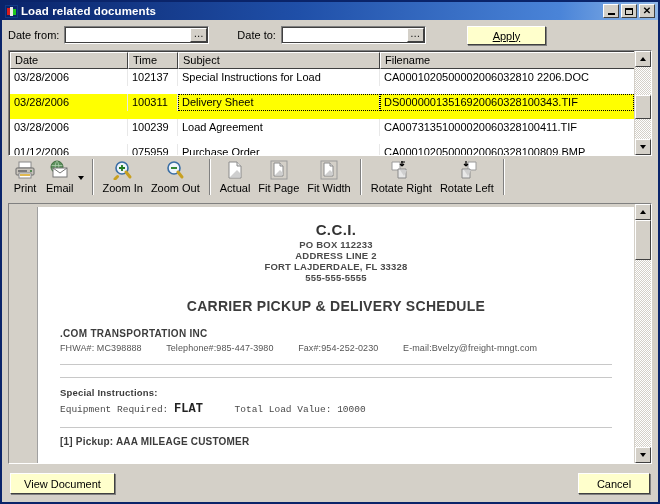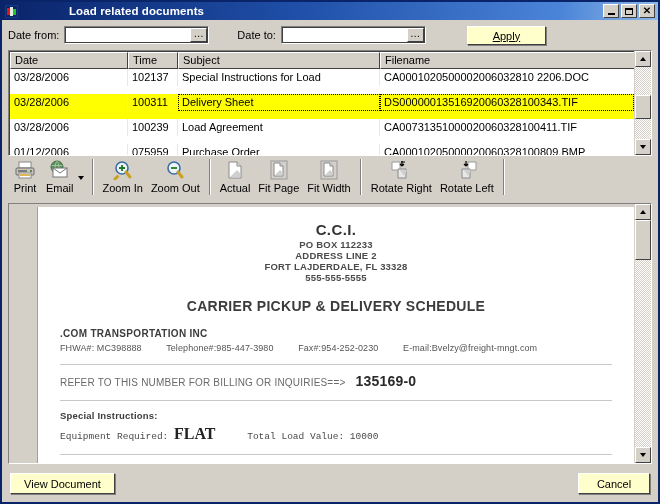--- a/index.html
+++ b/index.html
@@ -17,21 +17,20 @@
     position:relative;
     display:flex;flex-direction:column;
   }
   
   .titlebar{
     height:18px;flex:0 0 18px;
     background:linear-gradient(to right,#0a246a 0%,#1f4fa8 45%,#4a84d8 85%,#8fb7e8 100%);
     display:flex;align-items:center;
     padding:0 2px 0 2px;
     box-sizing:border-box;
-    gap:48px;
   }
   .title-icon{
     width:13px;height:13px;margin:0 3px 0 1px;flex:0 0 13px;
     background:#0a246a;position:relative;overflow:hidden;
     border:1px solid #123a86;box-sizing:border-box;
   }
   .title-icon i{position:absolute;display:block;}
   .ti1{left:1px;top:2px;width:3px;height:7px;background:#d81c1c;}
   .ti2{left:4px;top:1px;width:3px;height:9px;background:#e8e8e8;}
   .ti3{left:7px;top:3px;width:3px;height:6px;background:#1ec81e;}
@@ -202,21 +201,21 @@
   .doc .company{font-size:10px;font-weight:bold;color:#3c3c3c;margin-top:14px;letter-spacing:.3px;}
   .doc .contact{font-size:9px;color:#555;margin-top:4px;letter-spacing:.1px;}
   .doc .contact span{margin-right:22px;}
   .doc .contact span:last-child{margin-right:0;}
   .hr{border:0;border-top:1px solid #c8c8c8;margin:11px 0 0 0;height:1px;}
   .doc .refline{display:flex;align-items:baseline;margin-top:7px;}
   .doc .reftxt{font-size:10px;color:#6a6a6a;letter-spacing:.2px;}
   .doc .refnum{font-size:14px;font-weight:bold;color:#2a2a2a;margin-left:10px;letter-spacing:.2px;}
   .doc .spec{font-size:9.5px;font-weight:bold;color:#3c3c3c;margin-top:8px;letter-spacing:.2px;}
   .doc .equip{font-family:"Liberation Mono",monospace;font-size:9.5px;color:#4a4a4a;margin-top:4px;}
-  .doc .equip b{font-family:Liberation Serif, serif;font-size:16px;color:#222;text-align:center;}
+  .doc .equip b{font-family:Liberation Mono, monospace;font-size:12px;color:#222;text-align:center;}
   .doc .equip .tlv{margin-left:26px;}
   .doc .pickup{font-size:10px;font-weight:bold;color:#3c3c3c;margin-top:7px;letter-spacing:.2px;}
 
   
   .footer{
     flex:0 0 38px;display:flex;align-items:center;
     padding:0 8px;box-sizing:border-box;justify-content:space-between;
   }
   .view-btn{width:105px;height:21px;line-height:15px;box-sizing:border-box;}
   .cancel-btn{width:72px;height:21px;line-height:15px;box-sizing:border-box;}
@@ -455,24 +454,20 @@
           </div>
           <div class="sched">CARRIER PICKUP &amp; DELIVERY SCHEDULE</div>
           <div class="company">.COM TRANSPORTATION INC</div>
           <div class="contact">
             <span>FHWA#: MC398888</span>
             <span>Telephone#:985-447-3980</span>
             <span>Fax#:954-252-0230</span>
             <span>E-mail:Bvelzy@freight-mngt.com</span>
           </div>
           <hr class="hr">
-          <div class="refline">
-            <span class="reftxt">REFER TO THIS NUMBER FOR BILLING OR INQUIRIES==&gt;</span>
-            <span class="refnum">135169-0</span>
-          </div>
           <hr class="hr">
           <div class="spec">Special Instructions:</div>
           <div class="equip">
             <span>Equipment Required:</span>
             <b>FLAT</b>
             <span class="tlv">Total Load Value:</span>
             <span>10000</span>
           </div>
           <hr class="hr">
           <div class="pickup">[1] Pickup: AAA MILEAGE CUSTOMER</div>

